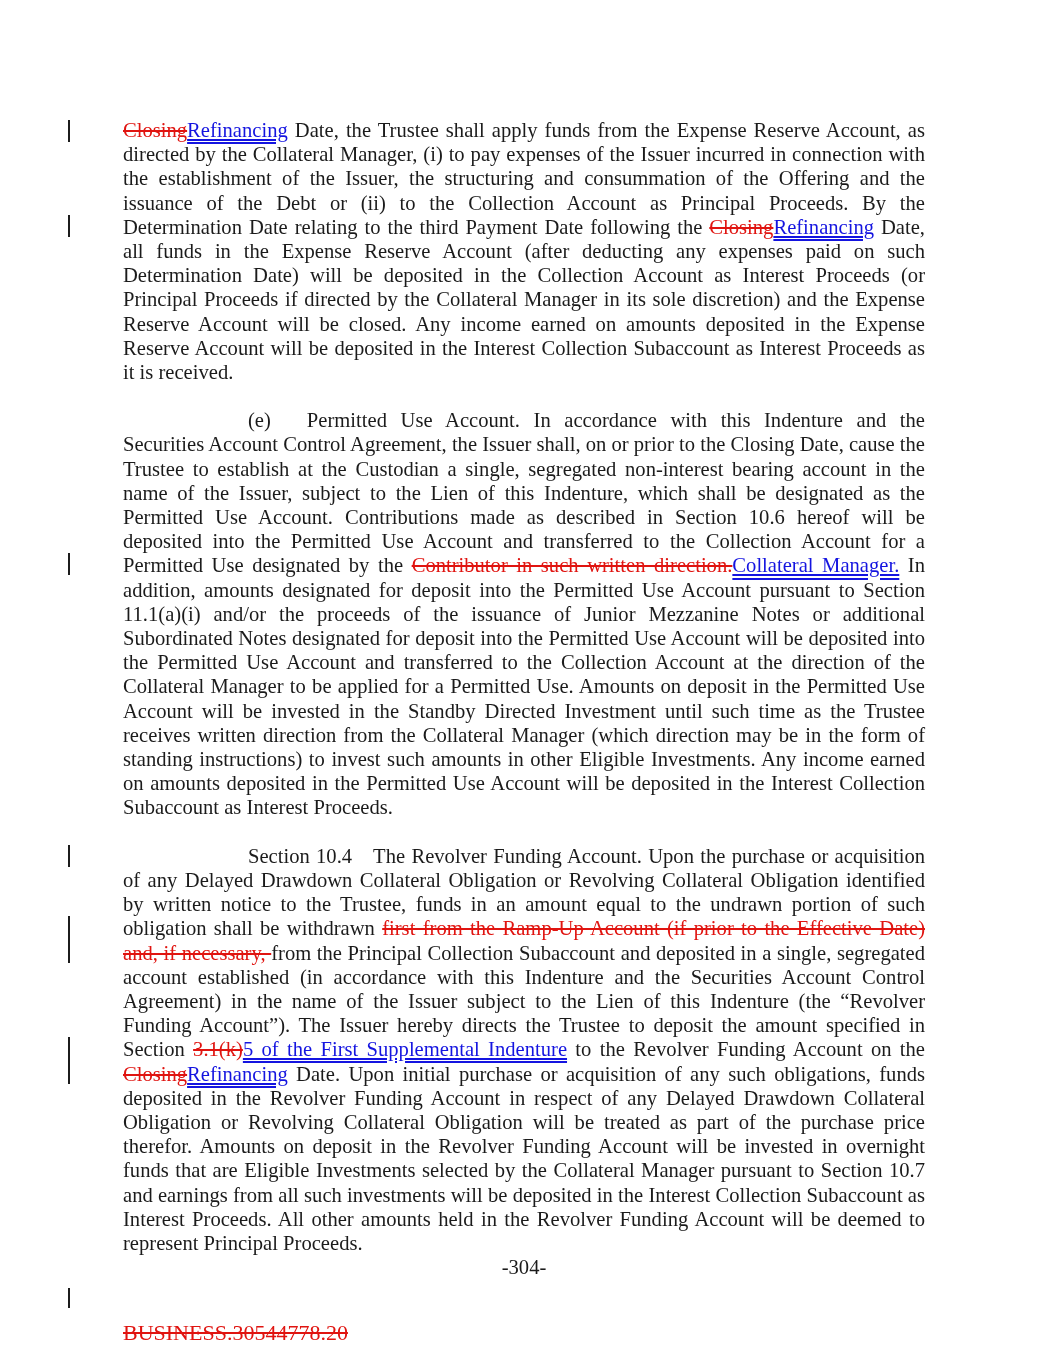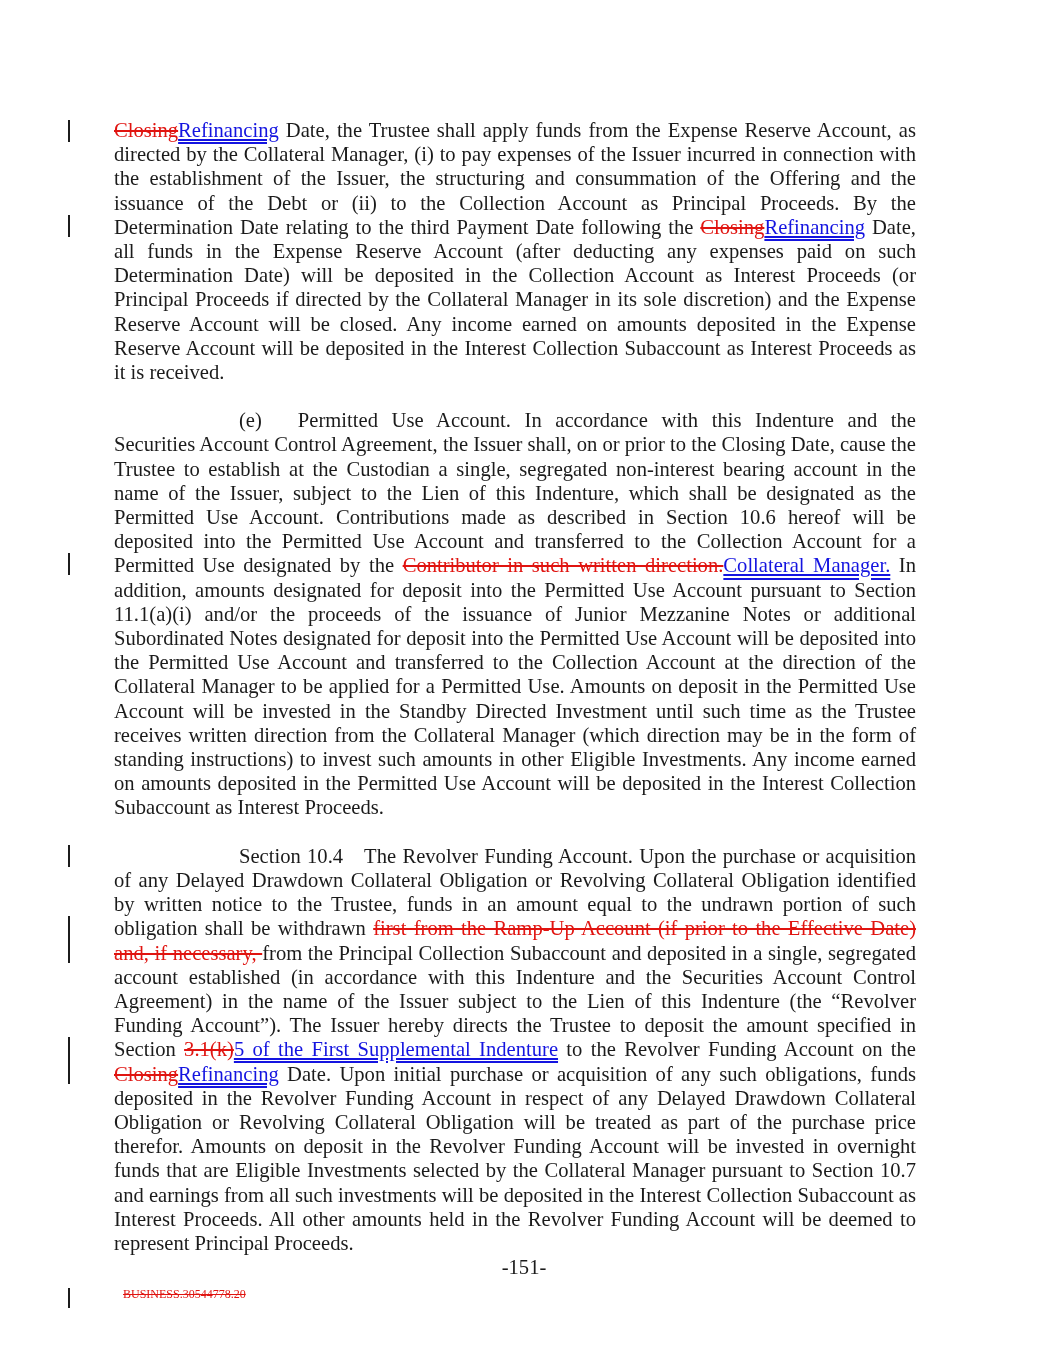--- a/index.html
+++ b/index.html
@@ -3,50 +3,50 @@
 <meta charset="utf-8">
 <style>
   html,body{margin:0;padding:0;}
   body{
     width:1055px;height:1365px;position:relative;
     background:#ffffff;color:#1b1b1b;
     font-family:"Liberation Serif", serif;
     overflow:hidden;
   }
   .text-block{
-    position:absolute;left:114px;top:118px;width:802px;
+    position:absolute;left:123px;top:118px;width:802px;
     font-size:20.6px;line-height:24.2px;text-align:justify;
   }
   p.para{margin:0 0 24px 0;padding:0;}
   p.para.indent{text-indent:125px;}
   .tab{display:inline-block;}
   .r-n{}
   .r-u{text-underline-offset:2px;}
   .r-d{color:var(--del,#e01410);text-decoration:line-through;}
   .r-i{color:var(--ins,#1414e0);text-decoration:underline double;text-underline-offset:2px;}
   .change-bar{position:absolute;left:68px;width:2px;background:#1c1c1c;}
   .footer-page{
     position:absolute;left:123px;top:1256px;width:802px;
     text-align:center;font-size:20.6px;
   }
   .footer-docid{
-    position:absolute;left:123px;top:1287px;
-    font-size:12px;color:var(--del,#e01410);text-decoration:line-through;
+    position:absolute;left:123px;top:1320px;
+    font-size:22px;color:var(--del,#e01410);text-decoration:line-through;
   }
 </style>
 </head>
 <body style="--del: #e01410; --ins: #1414e0; color: rgb(27, 27, 27);">
 
 <main class="text-block">
     <p class="para"><span class="r-d">Closing</span><span class="r-i">Refinancing</span><span class="r-n"> Date, the Trustee shall apply funds from the Expense Reserve Account, as directed by the Collateral Manager, (i) to pay expenses of the Issuer incurred in connection with the establishment of the Issuer, the structuring and consummation of the Offering and the issuance of the Debt or (ii) to the Collection Account as Principal Proceeds.  By the Determination Date relating to the third Payment Date following the </span><span class="r-d">Closing</span><span class="r-i">Refinancing</span><span class="r-n"> Date, all funds in the Expense Reserve Account (after deducting any expenses paid on such Determination Date) will be deposited in the Collection Account as Interest Proceeds (or Principal Proceeds if directed by the Collateral Manager in its sole discretion) and the Expense Reserve Account will be closed.  Any income earned on amounts deposited in the Expense Reserve Account will be deposited in the Interest Collection Subaccount as Interest Proceeds as it is received.</span></p>
     <p class="para indent"><span class="r-n">(e)</span><span class="tab" style="width: 36px;"></span><span class="r-u">Permitted Use Account</span><span class="r-n">.  In accordance with this Indenture and the Securities Account Control Agreement, the Issuer shall, on or prior to the Closing Date, cause the Trustee to establish at the Custodian a single, segregated non-interest bearing account in the name of the Issuer, subject to the Lien of this Indenture, which shall be designated as the Permitted Use Account.  Contributions made as described in </span><span class="r-u">Section 10.6</span><span class="r-n"> hereof will be deposited into the Permitted Use Account and transferred to the Collection Account for a Permitted Use designated by the </span><span class="r-d">Contributor in such written direction.</span><span class="r-i">Collateral Manager.</span><span class="r-n">  In addition, amounts designated for deposit into the Permitted Use Account pursuant to </span><span class="r-u">Section 11.1(a)(i)</span><span class="r-n"> and/or the proceeds of the issuance of Junior Mezzanine Notes or additional Subordinated Notes designated for deposit into the Permitted Use Account will be deposited into the Permitted Use Account and transferred to the Collection Account at the direction of the Collateral Manager to be applied for a Permitted Use.  Amounts on deposit in the Permitted Use Account will be invested in the Standby Directed Investment until such time as the Trustee receives written direction from the Collateral Manager (which direction may be in the form of standing instructions) to invest such amounts in other Eligible Investments.  Any income earned on amounts deposited in the Permitted Use Account will be deposited in the Interest Collection Subaccount as Interest Proceeds.</span></p>
     <p class="para indent"><span class="r-n">Section 10.4</span><span class="tab" style="width: 21px;"></span><span class="r-u">The Revolver Funding Account</span><span class="r-n">.  Upon the purchase or acquisition of any Delayed Drawdown Collateral Obligation or Revolving Collateral Obligation identified by written notice to the Trustee, funds in an amount equal to the undrawn portion of such obligation shall be withdrawn </span><span class="r-d">first from the Ramp-Up Account (if prior to the Effective Date) and, if necessary, </span><span class="r-n">from the Principal Collection Subaccount and deposited in a single, segregated account established (in accordance with this Indenture and the Securities Account Control Agreement) in the name of the Issuer subject to the Lien of this Indenture (the “</span><span class="r-u">Revolver Funding Account</span><span class="r-n">”). The Issuer hereby directs the Trustee to deposit the amount specified in Section </span><span class="r-d">3.1(k)</span><span class="r-i">5 of the First Supplemental Indenture</span><span class="r-n"> to the Revolver Funding Account on the </span><span class="r-d">Closing</span><span class="r-i">Refinancing</span><span class="r-n"> Date. Upon initial purchase or acquisition of any such obligations, funds deposited in the Revolver Funding Account in respect of any Delayed Drawdown Collateral Obligation or Revolving Collateral Obligation will be treated as part of the purchase price therefor. Amounts on deposit in the Revolver Funding Account will be invested in overnight funds that are Eligible Investments selected by the Collateral Manager pursuant to </span><span class="r-u">Section 10.7</span><span class="r-n"> and earnings from all such investments will be deposited in the Interest Collection Subaccount as Interest Proceeds. All other amounts held in the Revolver Funding Account will be deemed to represent Principal Proceeds.</span></p>
   </main>
 
-<div class="footer-page">-151-</div>
+<div class="footer-page">-304-</div>
 <div class="footer-docid">BUSINESS.30544778.20</div>
 
 <div class="change-bar" style="top: 120px; height: 22px;"></div>
 <div class="change-bar" style="top: 215px; height: 22px;"></div>
 <div class="change-bar" style="top: 553px; height: 22px;"></div>
 <div class="change-bar" style="top: 845px; height: 22px;"></div>
 <div class="change-bar" style="top: 916px; height: 47px;"></div>
 <div class="change-bar" style="top: 1037px; height: 47px;"></div>
 <div class="change-bar" style="top: 1288px; height: 20px;"></div>
 

